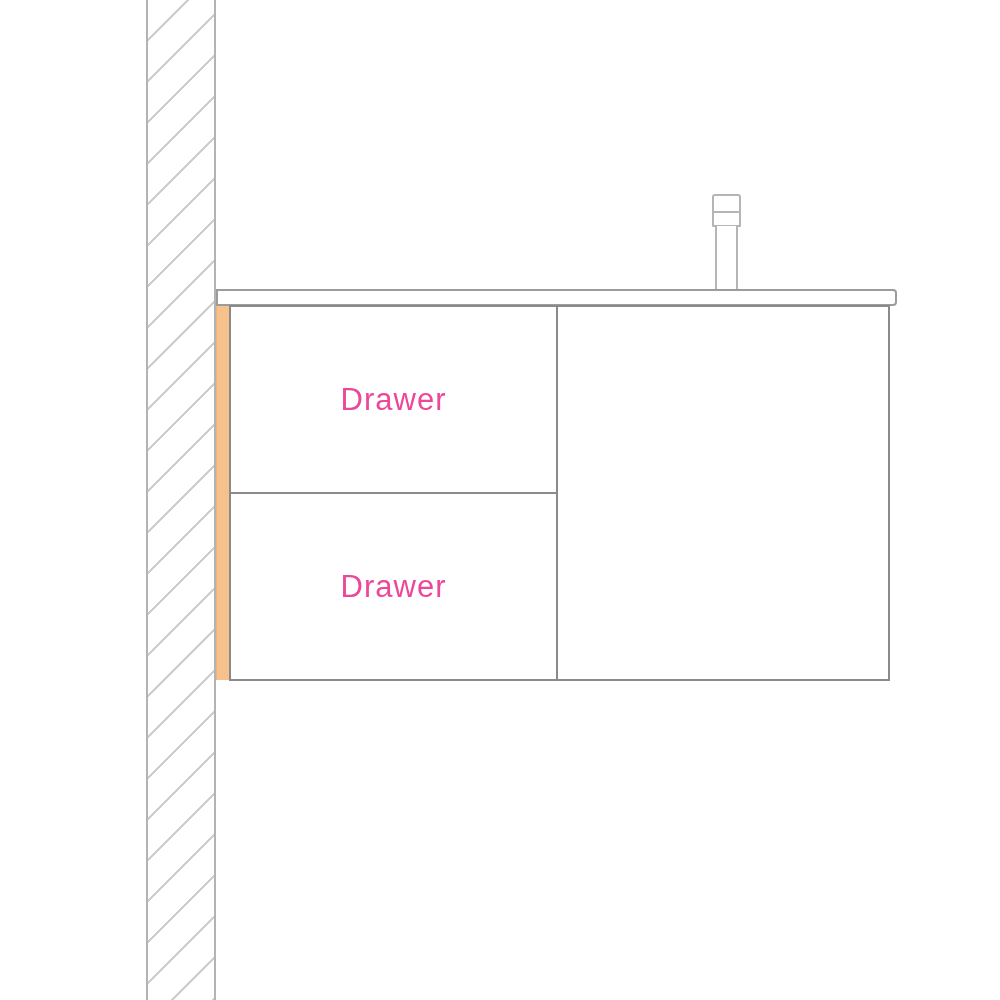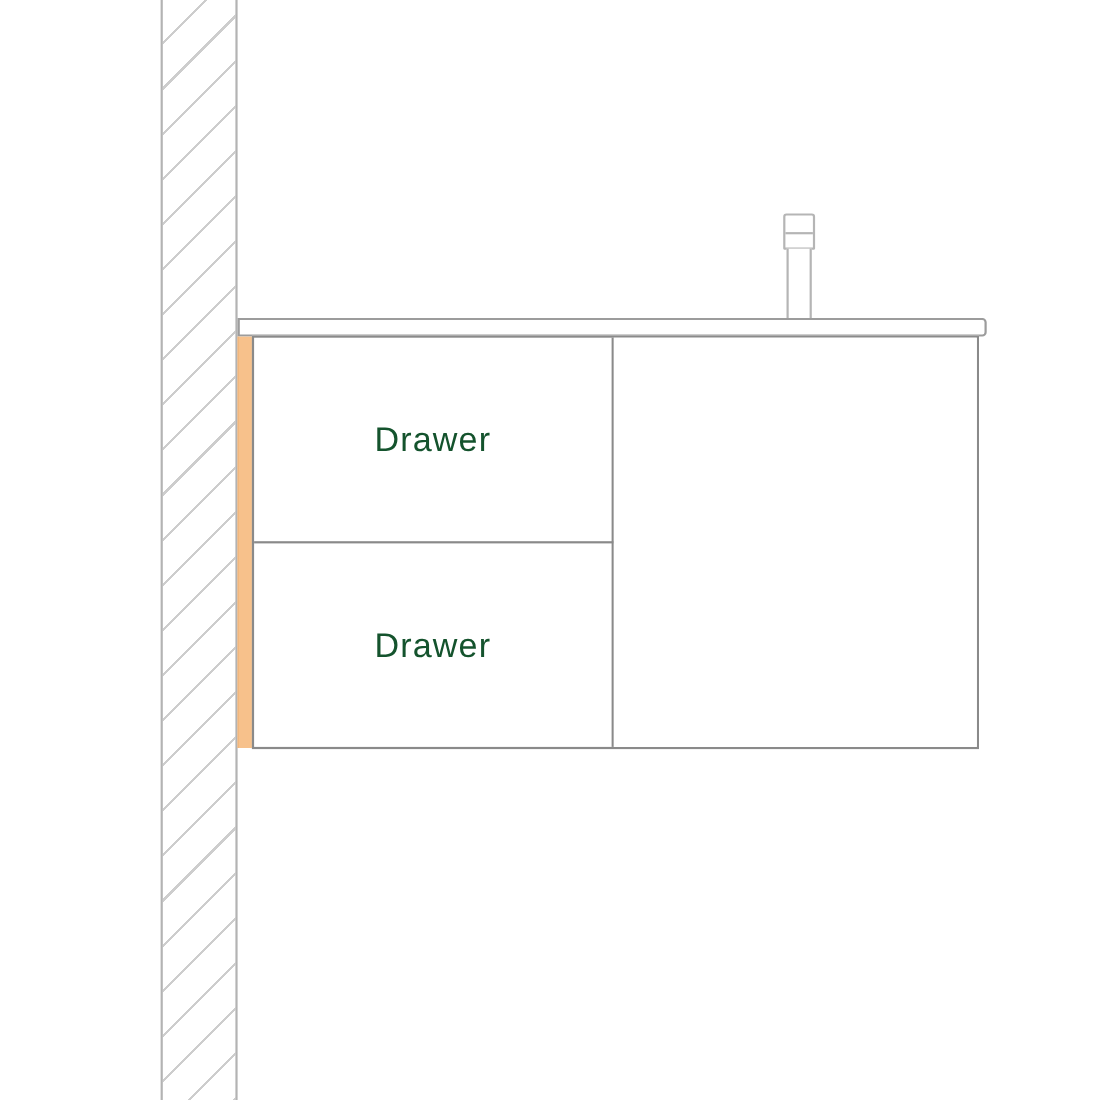--- a/index.html
+++ b/index.html
@@ -117,21 +117,21 @@
     position: absolute;
     left: 0;
     width: 325px;
     display: flex;
     align-items: center;
     justify-content: center;
   }
   .drawer-top    { top: 0;     height: 185px; }
   .drawer-bottom { top: 187px; height: 185px; }
   .drawer-label {
-    color: #14532d;
+    color: #ec4899;
     font-size: 31px;
     font-weight: 400;
     letter-spacing: 1px;
   }
   .door-panel {
     position: absolute;
     left: 327px;
     top: 0;
     right: 0;
     bottom: 0;

